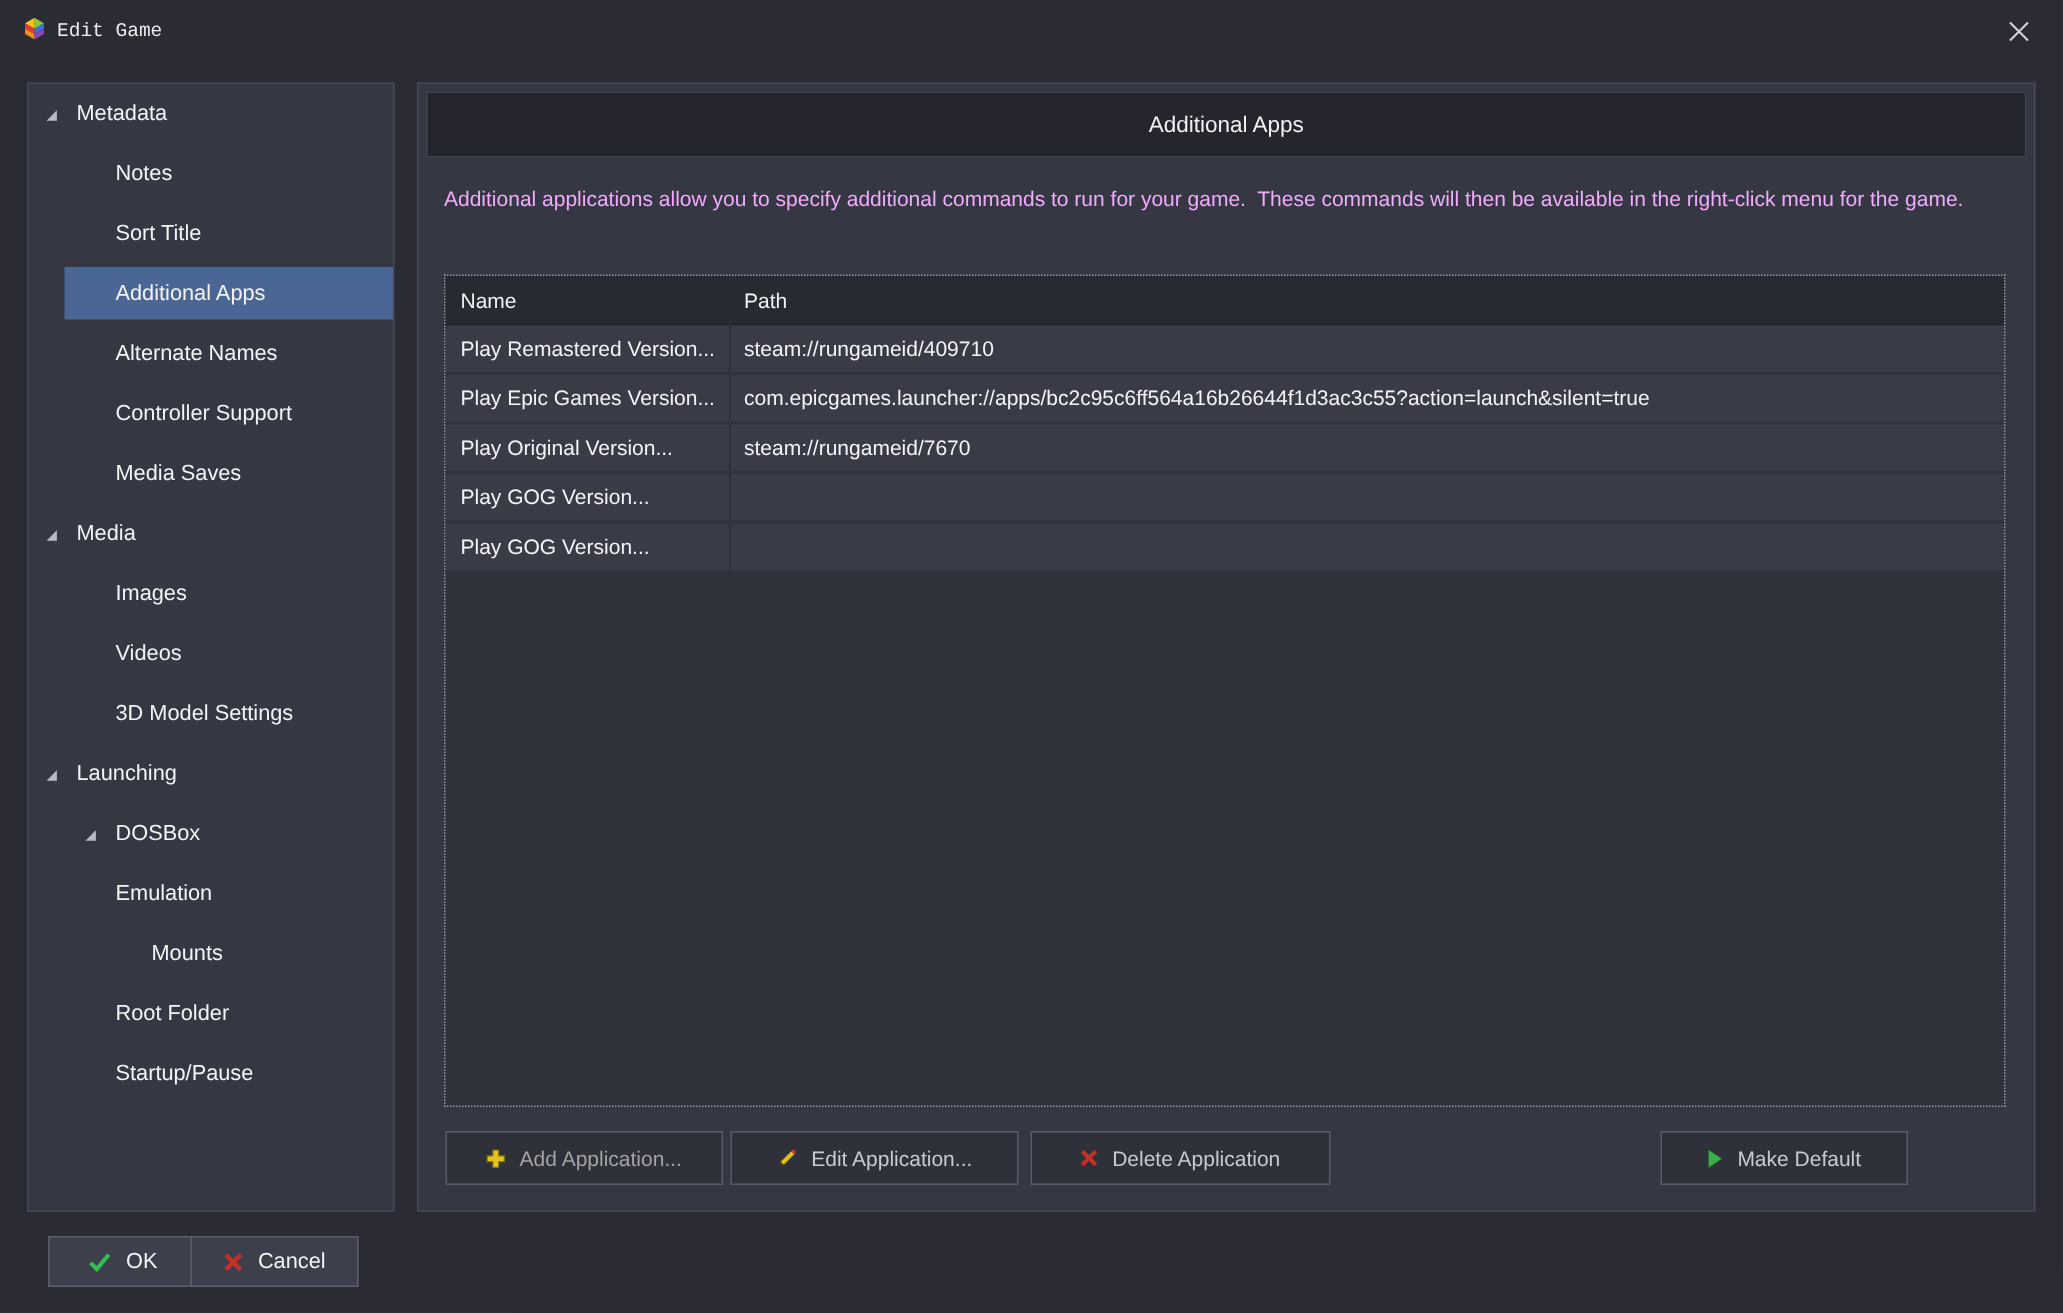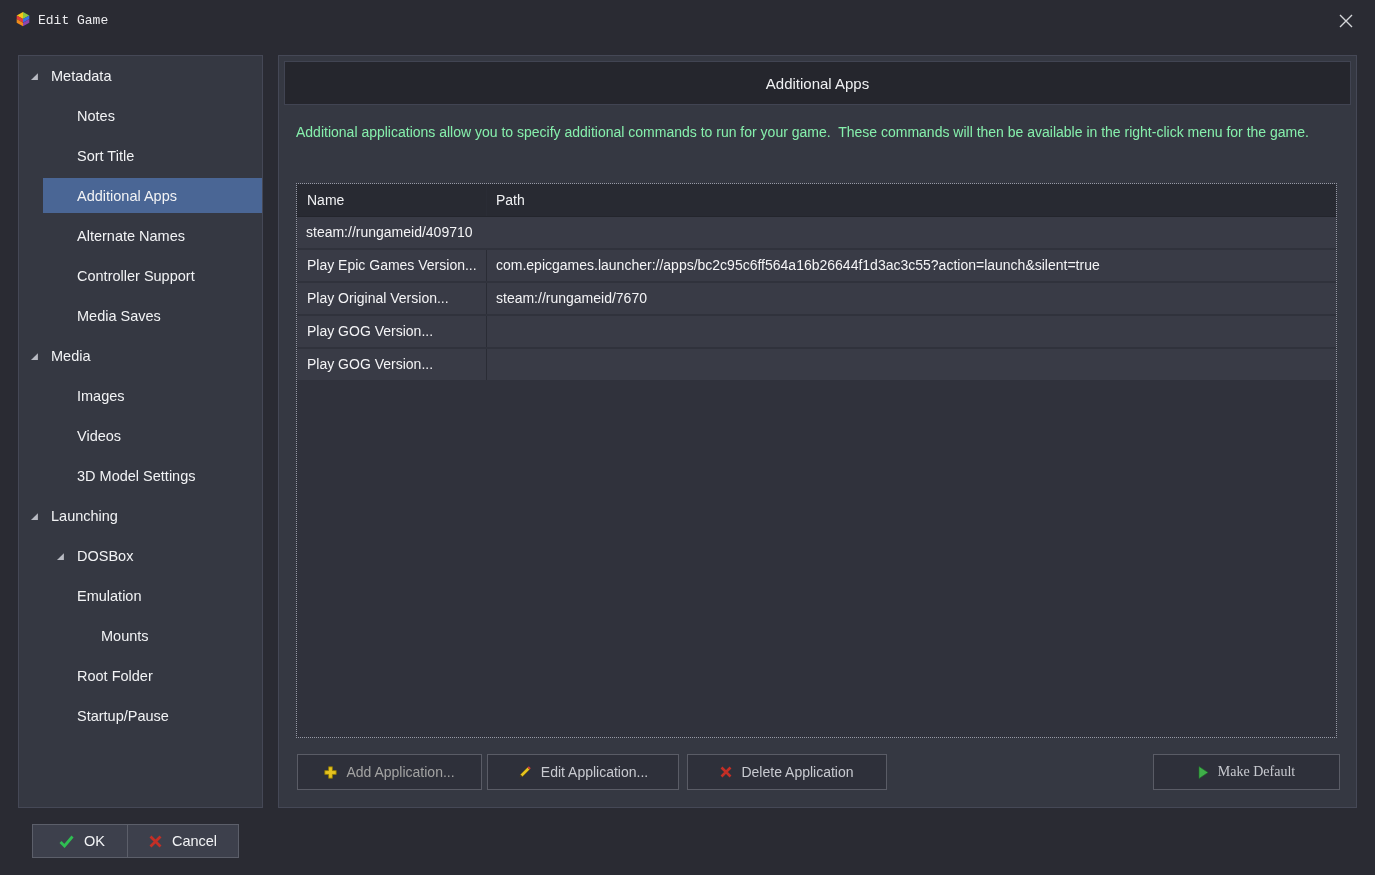--- a/index.html
+++ b/index.html
@@ -34,21 +34,21 @@
   .expander{position:absolute;top:50%;margin-top:-7px;font-size:9px;
     color:#b9bbc3;z-index:1;line-height:14px;}
   .lvl0 .expander{left:12px;}
   .lvl1 .expander{left:38px;}
   
   .panel-title{position:absolute;left:5px;top:5px;right:5px;height:44px;
     background:#25262d;border:1px solid #414452;box-sizing:border-box;
     display:flex;align-items:center;justify-content:center;
     font-size:15px;color:#f0f1f3;}
   .panel-desc{position:absolute;left:17px;top:66px;width:1044px;
-    font-size:14px;line-height:21px;color:#86efac;white-space:pre-wrap;}
+    font-size:14px;line-height:21px;color:#f0abfc;white-space:pre-wrap;}
   
   .apps-table{position:absolute;left:17px;top:127px;width:1041px;height:555px;
     background:#30323c;border:1px dotted #979aa6;box-sizing:border-box;overflow:hidden;}
   .t-head{display:flex;height:33px;background:#282a32;
     border-bottom:1px solid #23252c;box-sizing:border-box;}
   .t-head .c-name,.t-head .c-path{font-size:14px;color:#f0f1f3;line-height:32px;}
   .c-name{width:190px;padding-left:10px;box-sizing:border-box;flex:none;
     border-right:1px solid #2a2c35;white-space:nowrap;overflow:hidden;}
   .c-path{flex:1;padding-left:9px;white-space:nowrap;overflow:hidden;}
   .t-row{display:flex;height:33px;background:#393b46;
@@ -56,21 +56,21 @@
   .t-row .c-name,.t-row .c-path{font-size:14px;color:#f4f4f6;line-height:31px;}
   
   .pbtn{position:absolute;top:698px;height:36px;background:#2e303a;
     border:1px solid #5a5c66;box-sizing:border-box;display:flex;
     align-items:center;justify-content:center;gap:9px;font-size:14px;
     color:#c8cad0;cursor:pointer;}
   .pbtn.primary{color:#a3a3a3;}
   #btn-add{left:18px;width:185px;}
   #btn-edit{left:208px;width:192px;text-align:right;}
   #btn-delete{left:408px;width:200px;}
-  #btn-default{left:874px;width:187px;font-family:Liberation Serif, serif;}
+  #btn-default{left:828px;width:165px;}
   .fbtn{position:absolute;top:824px;height:34px;background:#3d404c;
     border:1px solid #5c5f6a;box-sizing:border-box;display:flex;
     align-items:center;justify-content:center;gap:10px;font-size:14.5px;
     color:#f2f3f5;cursor:pointer;}
   #btn-ok{left:32px;width:100px;}
   #btn-cancel{left:127px;width:112px;}
   .icon{display:inline-flex;align-items:center;justify-content:center;flex:none;}
 </style>
 </head>
 <body>
@@ -172,20 +172,21 @@
   <div class="panel-title">Additional Apps</div>
 
   <div class="panel-desc">Additional applications allow you to specify additional commands to run for your game.  These commands will then be available in the right-click menu for the game.</div>
 
   <div class="apps-table">
     <div class="t-head">
       <div class="c-name">Name</div>
       <div class="c-path">Path</div>
     </div>
     <div class="t-row">
+        <div class="c-name">Play Remastered Version...</div>
         <div class="c-path">steam://rungameid/409710</div>
       </div>
       <div class="t-row">
         <div class="c-name">Play Epic Games Version...</div>
         <div class="c-path">com.epicgames.launcher://apps/bc2c95c6ff564a16b26644f1d3ac3c55?action=launch&amp;silent=true</div>
       </div>
       <div class="t-row">
         <div class="c-name">Play Original Version...</div>
         <div class="c-path">steam://rungameid/7670</div>
       </div>

